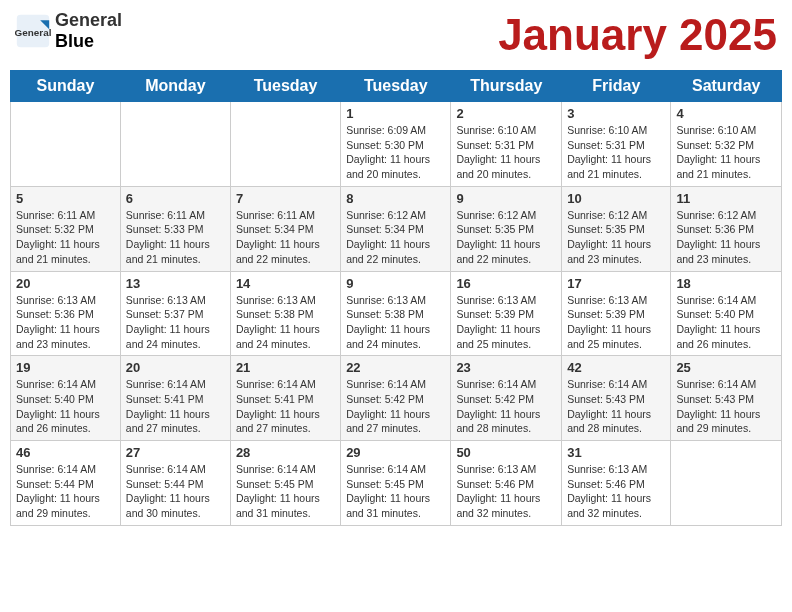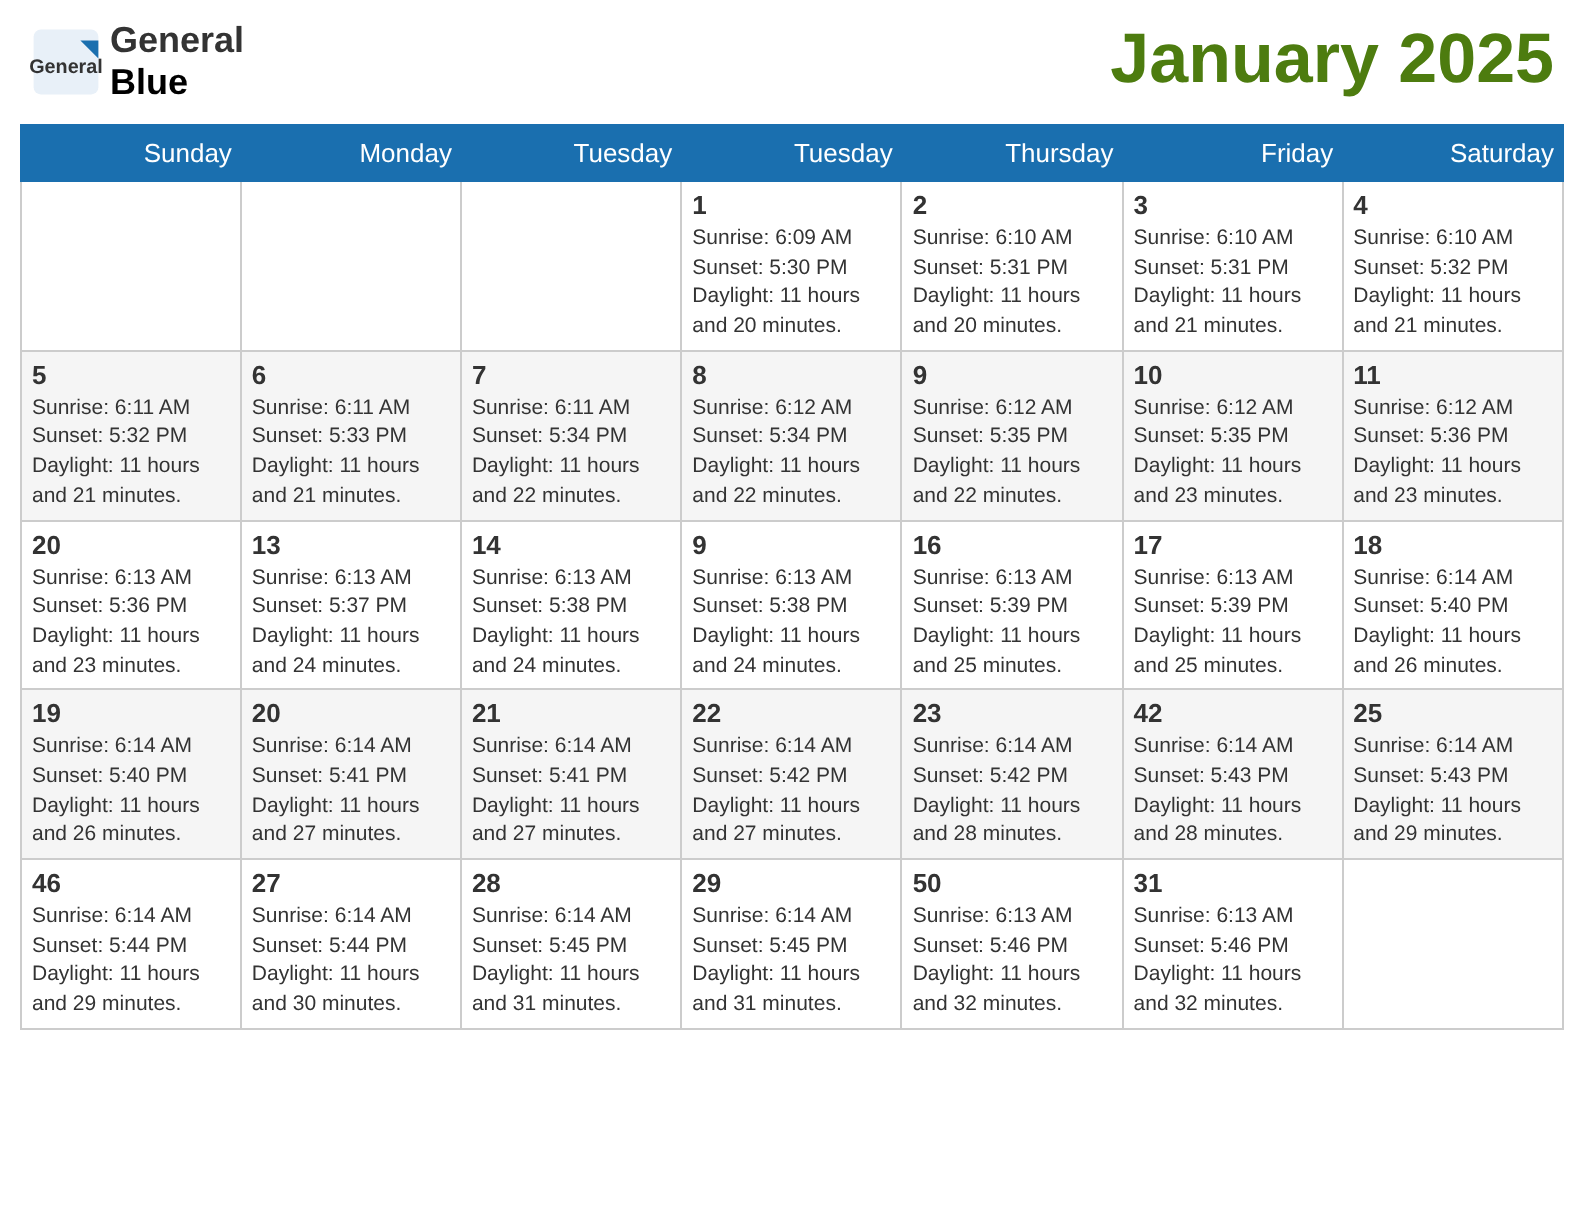--- a/index.html
+++ b/index.html
@@ -28,40 +28,40 @@
     .logo-text-blue { color: #000000; }
     .logo-icon {
       width: 36px;
       height: 36px;
       margin-right: 4px;
     }
     .title-block {
       text-align: right;
     }
     .month-title {
-      font-size: 35px;
+      font-size: 44px;
       font-weight: bold;
-      color: #4d7c0f;
+      color: #b91c1c;
     }
     .location {
       font-size: 15px;
       color: #555;
     }
     .calendar {
       width: 100%;
       border-collapse: collapse;
       border: 1px solid #ccc;
     }
     .calendar th {
       background: #1a6faf;
       color: #fff;
-      font-size: 13px;
-      font-weight: normal;
+      font-size: 16px;
+      font-weight: bold;
       padding: 6px 4px;
-      text-align: right;
+      text-align: center;
       border: 1px solid #1a6faf;
     }
     .calendar td {
       vertical-align: top;
       border: 1px solid #ccc;
       padding: 4px 5px;
       width: 113px;
       min-height: 85px;
       font-size: 10.5px;
       color: #333;

